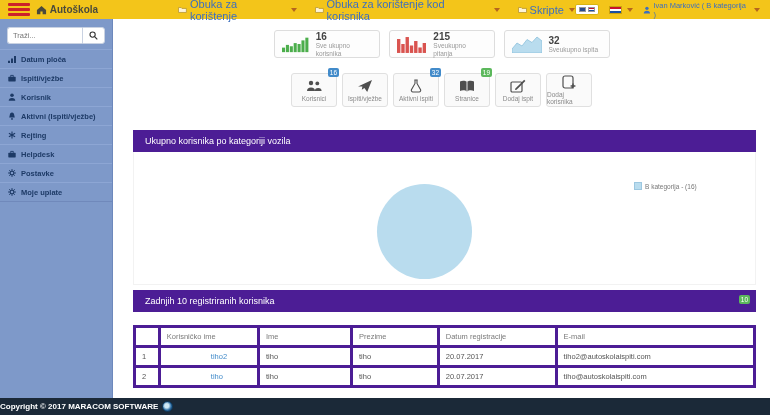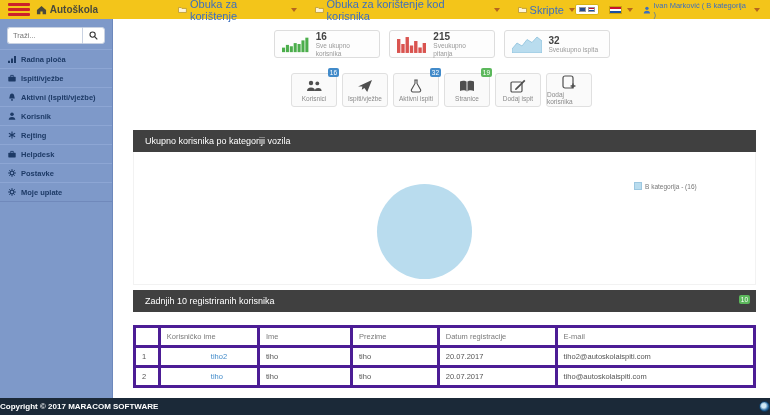--- a/index.html
+++ b/index.html
@@ -53,21 +53,21 @@
 
   .shortcuts { display:flex; justify-content:center; gap:5px; margin-top:15px; }
   .shortcut { position:relative; width:46px; height:34px; background:#fafafa; border:1px solid #e0e0e0;
               border-radius:3px; display:flex; flex-direction:column; align-items:center;
               justify-content:center; gap:2px; cursor:pointer; }
   .shortcut-label { font-size:6.5px; color:#8a8a8a; }
   .badge { position:absolute; top:-6px; right:-3px; min-width:10px; text-align:center;
            font-size:6.5px; color:#fff; padding:1px 2px; border-radius:2px; line-height:7px; }
 
   .panel { position:absolute; left:20px; right:14px; }
-  .panel-header { height:22px; background:#404040; color:#fff; font-size:9px; line-height:22px;
+  .panel-header { height:22px; background:#4c1d95; color:#fff; font-size:9px; line-height:22px;
                   padding-left:12px; position:relative; }
   .panel-header .badge { position:absolute; top:5px; right:6px; }
   .panel-pie { top:111px; }
   .pie-body { position:relative; height:133px; background:#fff; border:1px solid #f2f2f2; border-top:none; }
   .pie-circle { position:absolute; left:243px; top:32px; width:95px; height:95px; border-radius:50%; }
   .pie-legend { position:absolute; left:500px; top:30px; display:flex; align-items:center; gap:3px;
                 font-size:6.5px; color:#777; }
   .legend-swatch { width:8px; height:8px; border:1px solid #9cc7e0; }
   .panel-recent { top:271px; }
 
@@ -79,21 +79,21 @@
   .recent-table th:nth-child(1), .recent-table td:nth-child(1) { width:4%; }
   .recent-table th:nth-child(2), .recent-table td:nth-child(2) { width:16%; }
   .recent-table th:nth-child(3), .recent-table td:nth-child(3) { width:15%; }
   .recent-table th:nth-child(4), .recent-table td:nth-child(4) { width:14%; }
   .recent-table th:nth-child(5), .recent-table td:nth-child(5) { width:19%; }
   .recent-table th:nth-child(6), .recent-table td:nth-child(6) { width:32%; }
   .recent-table a { color:#428bca; text-decoration:none;margin-left:44px; }
 
   
   .footer { position:absolute; left:0; right:0; bottom:0; height:17px; background:#1b2938;
-            display:flex; align-items:center; justify-content:space-between; gap:4px;
+            display:flex; align-items:center; justify-content:flex-start; gap:4px;
             color:#fff; font-size:8px; font-weight:bold; }
   .footer-logo { width:11px; height:11px; border-radius:50%; border:1px solid #0f3a5f;
                  background:radial-gradient(circle at 42% 42%, #cfe8f5 0 28%, #2b6ca3 60%, #12334e 100%); }
 </style>
 </head>
 <body>
 
 <div class="navbar">
   <div class="hamburger">
     <span></span>
@@ -157,42 +157,42 @@
         <circle cx="3.6" cy="3.6" r="2.6" fill="none" stroke="#333" stroke-width="1.1"></circle>
         <path d="M5.6 5.6 L8.3 8.3" stroke="#333" stroke-width="1.2"></path>
       </svg>
     </button>
   </div>
   <ul class="side-menu">
     <li class="side-item">
       <svg width="8" height="8" viewBox="0 0 8 8">
         <path d="M0 8 V5.8 H2 V8 Z M3 8 V3.6 H5 V8 Z M6 8 V1 H8 V8 Z" fill="currentColor"></path>
       </svg>
-      <span>Radna ploča</span>
+      <span>Datum ploča</span>
     </li>
     <li class="side-item">
       <svg width="8" height="8" viewBox="0 0 8 8">
         <rect x="0.3" y="2.8" width="7.4" height="4.6" rx="0.6" fill="currentColor"></rect>
         <path d="M2.7 2.8 V1.4 H5.3 V2.8" fill="none" stroke="currentColor" stroke-width="0.9"></path>
       </svg>
       <span>Ispiti/vježbe</span>
     </li>
     <li class="side-item">
       <svg width="8" height="8" viewBox="0 0 8 8">
+        <circle cx="4" cy="2.2" r="1.8" fill="currentColor"></circle>
+        <path d="M0.7 7.8 a3.3 2.9 0 0 1 6.6 0 Z" fill="currentColor"></path>
+      </svg>
+      <span>Korisnik</span>
+    </li>
+    <li class="side-item">
+      <svg width="8" height="8" viewBox="0 0 8 8">
         <path d="M4 0.4 C2.6 0.4 1.9 1.5 1.8 3 L1.2 5.6 H6.8 L6.2 3 C6.1 1.5 5.4 0.4 4 0.4 Z" fill="currentColor"></path>
         <circle cx="4" cy="6.9" r="0.9" fill="currentColor"></circle>
       </svg>
       <span>Aktivni (Ispiti/vježbe)</span>
-    </li>
-    <li class="side-item">
-      <svg width="8" height="8" viewBox="0 0 8 8">
-        <circle cx="4" cy="2.2" r="1.8" fill="currentColor"></circle>
-        <path d="M0.7 7.8 a3.3 2.9 0 0 1 6.6 0 Z" fill="currentColor"></path>
-      </svg>
-      <span>Korisnik</span>
     </li>
     <li class="side-item">
       <svg width="8" height="8" viewBox="0 0 8 8">
         <path d="M4 0.5 V7.5 M0.9 2.2 L7.1 5.8 M7.1 2.2 L0.9 5.8" stroke="currentColor" stroke-width="1.1"></path>
       </svg>
       <span>Rejting</span>
     </li>
     <li class="side-item">
       <svg width="8" height="8" viewBox="0 0 8 8">
         <rect x="0.3" y="2.8" width="7.4" height="4.6" rx="0.6" fill="currentColor"></rect>

